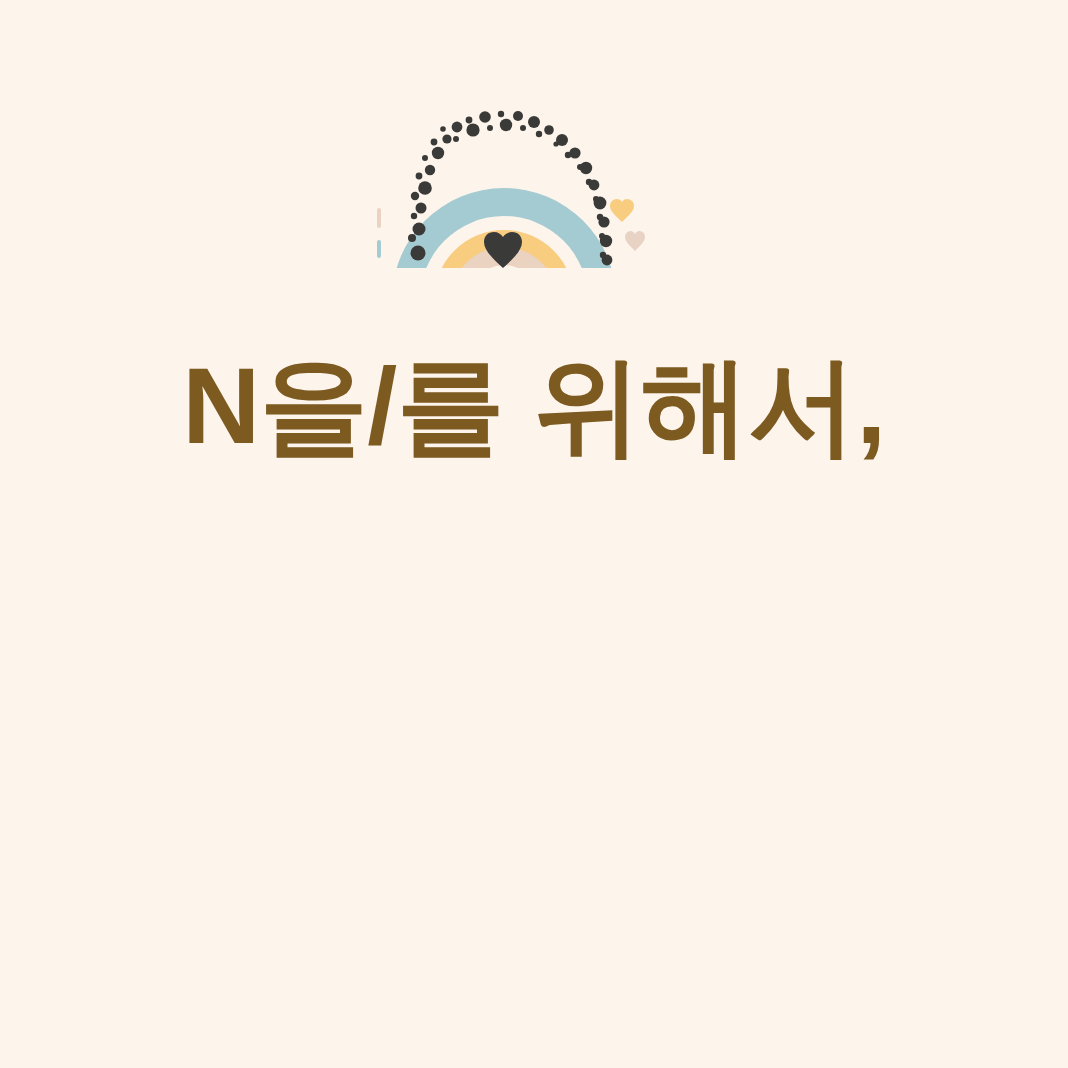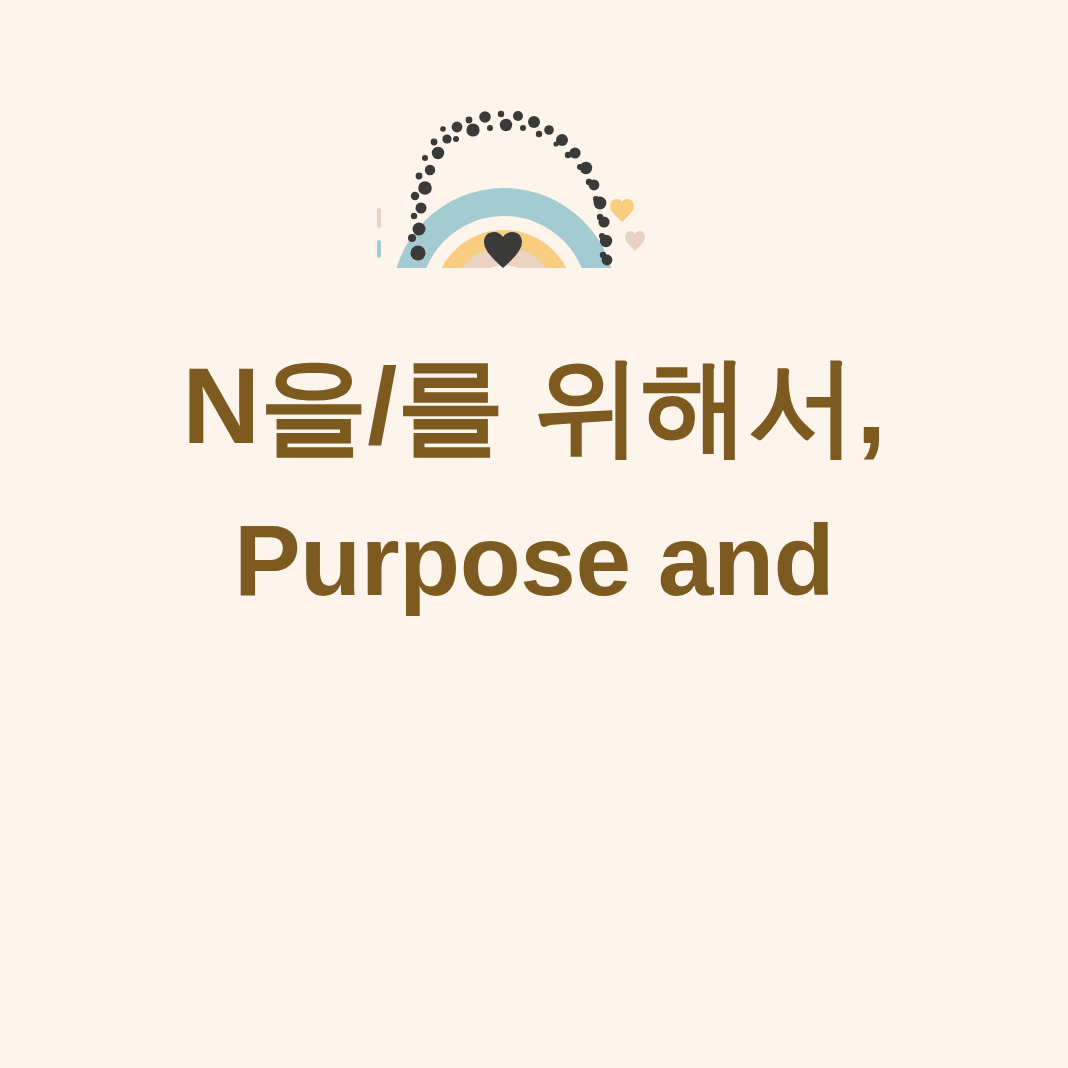--- a/index.html
+++ b/index.html
@@ -152,16 +152,15 @@
                C 643 231 645 234 645 237
                C 645 241 641 245 635 251 Z"></path>
 
       <rect x="377" y="208" width="4" height="20" rx="2" fill="#ebd3c2"></rect>
       <rect x="377" y="240" width="4" height="18" rx="2" fill="#a3cbd1"></rect>
     </svg>
   </div>
 
   <div class="title-block">
     <div class="line line-ko">N을/를 위해서,</div>
-    <div class="line line-en">Purpose and</div>
   </div>
 
 </div>
 
 </body></html>

